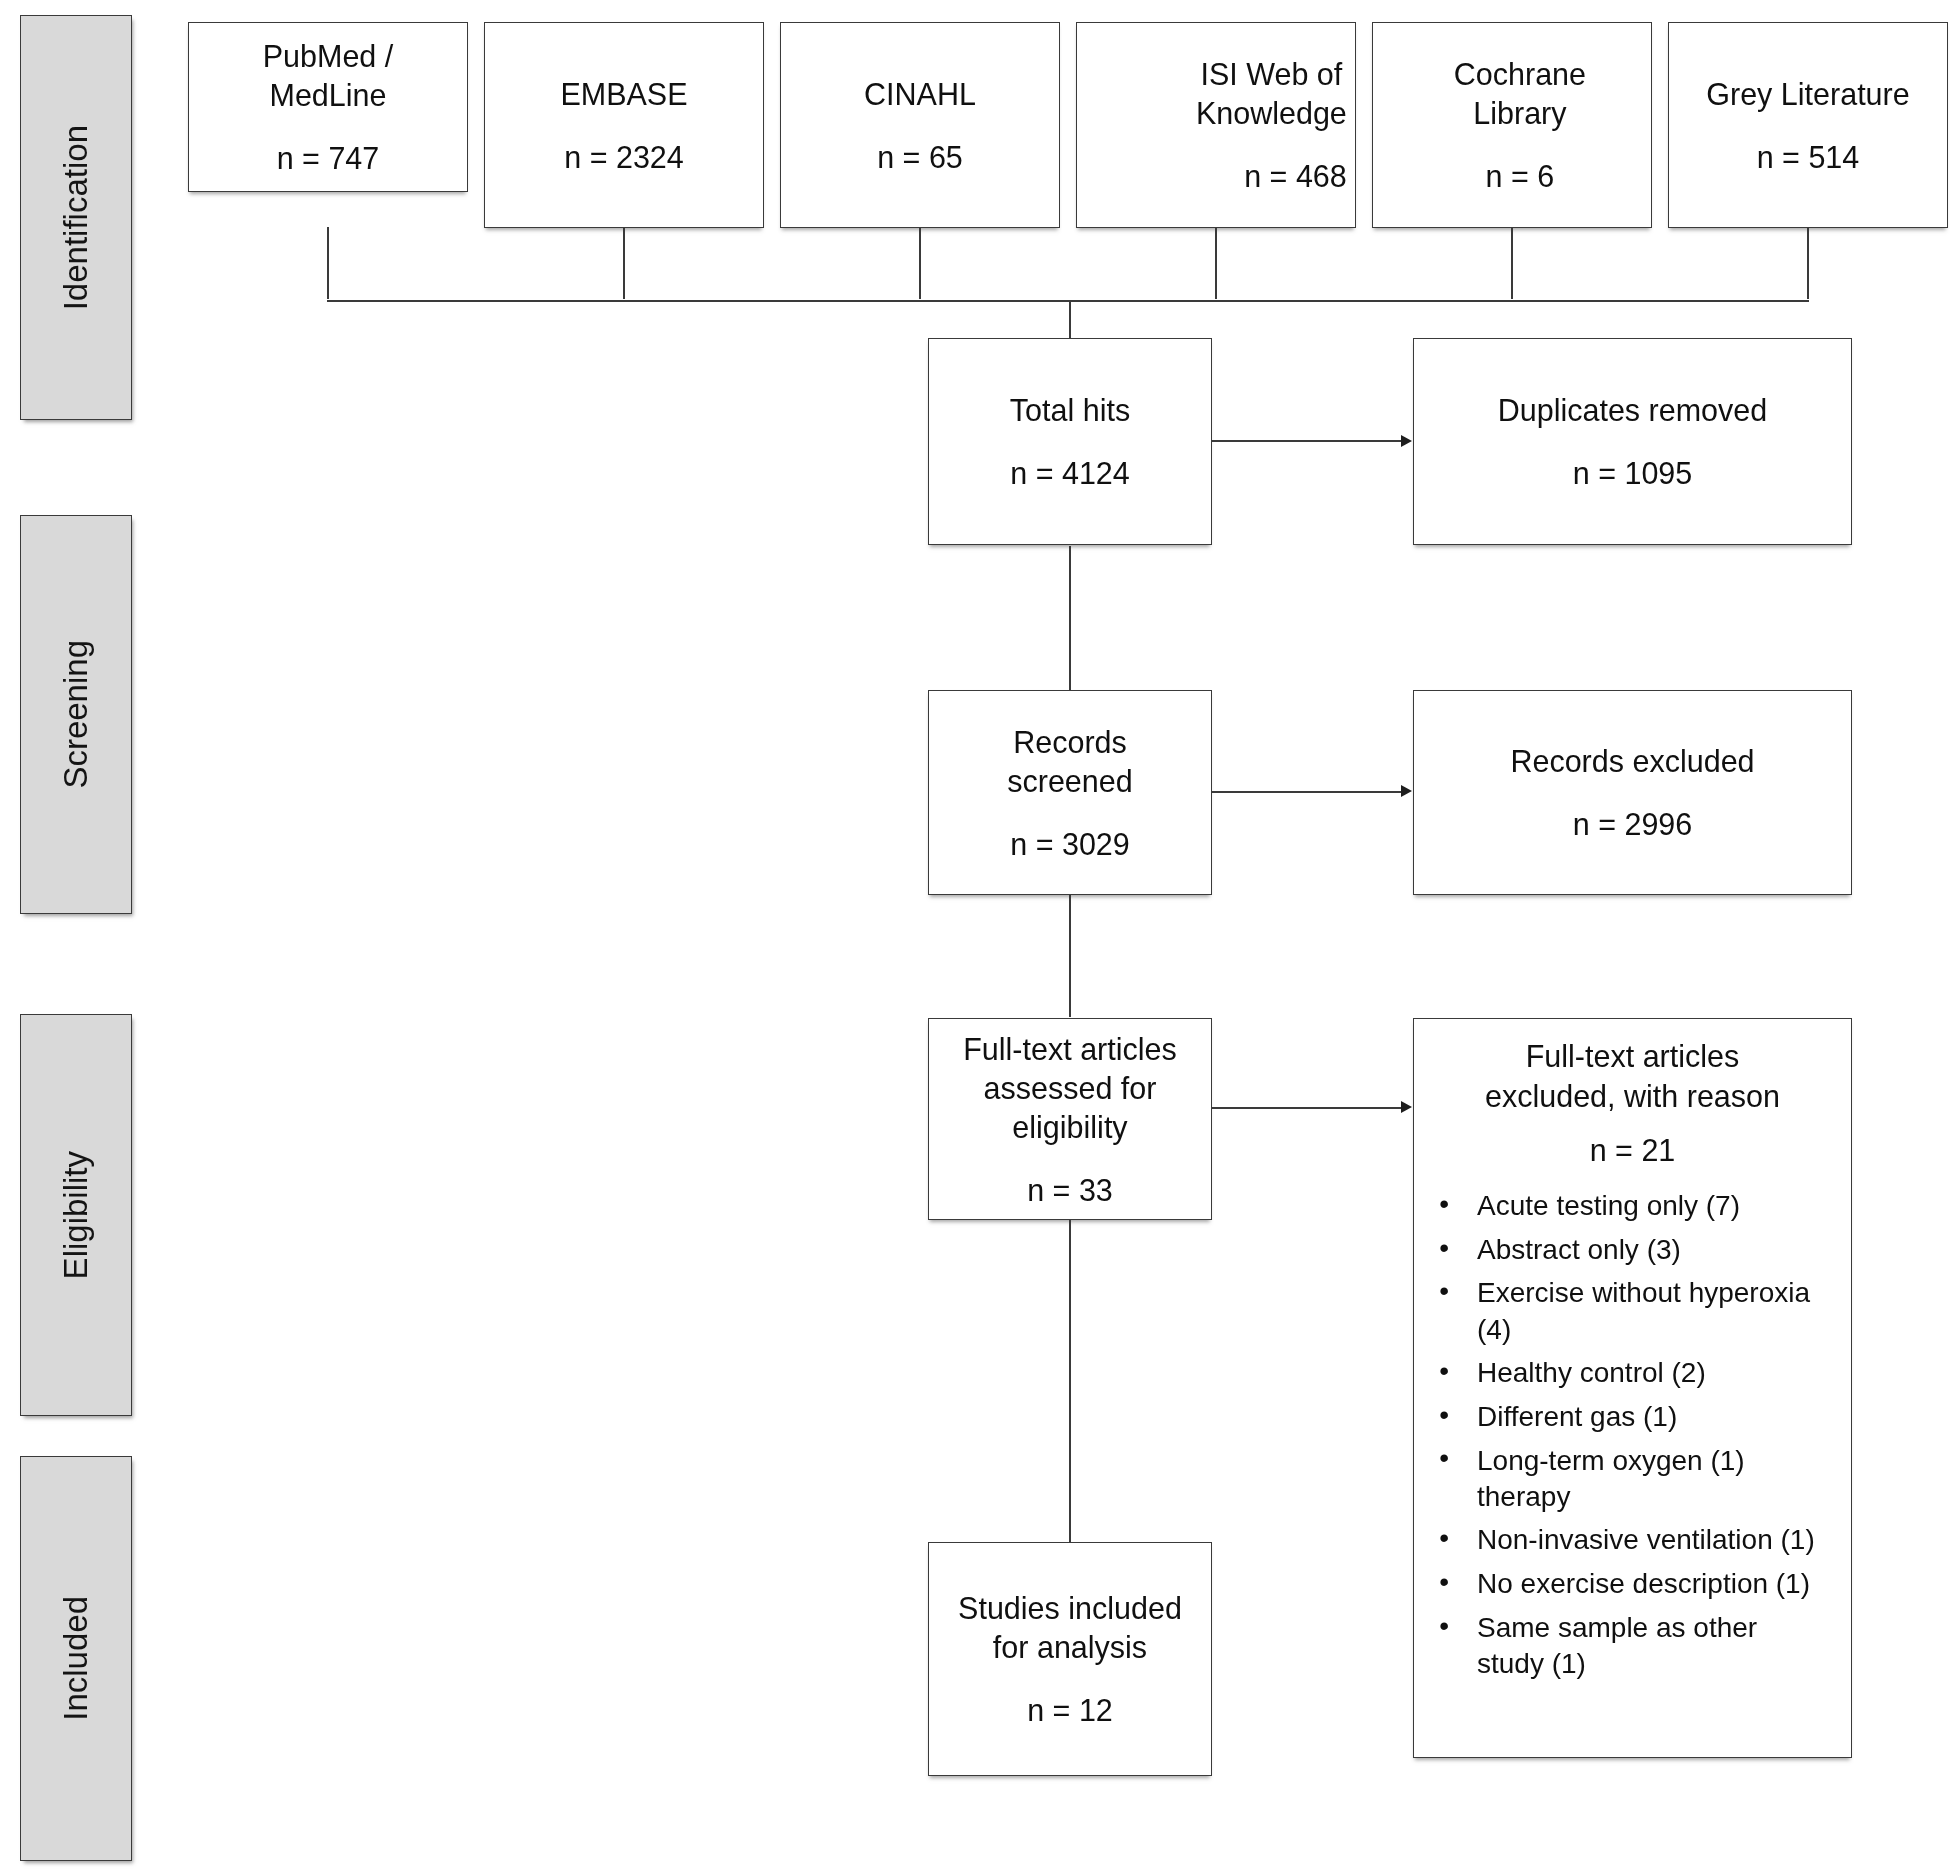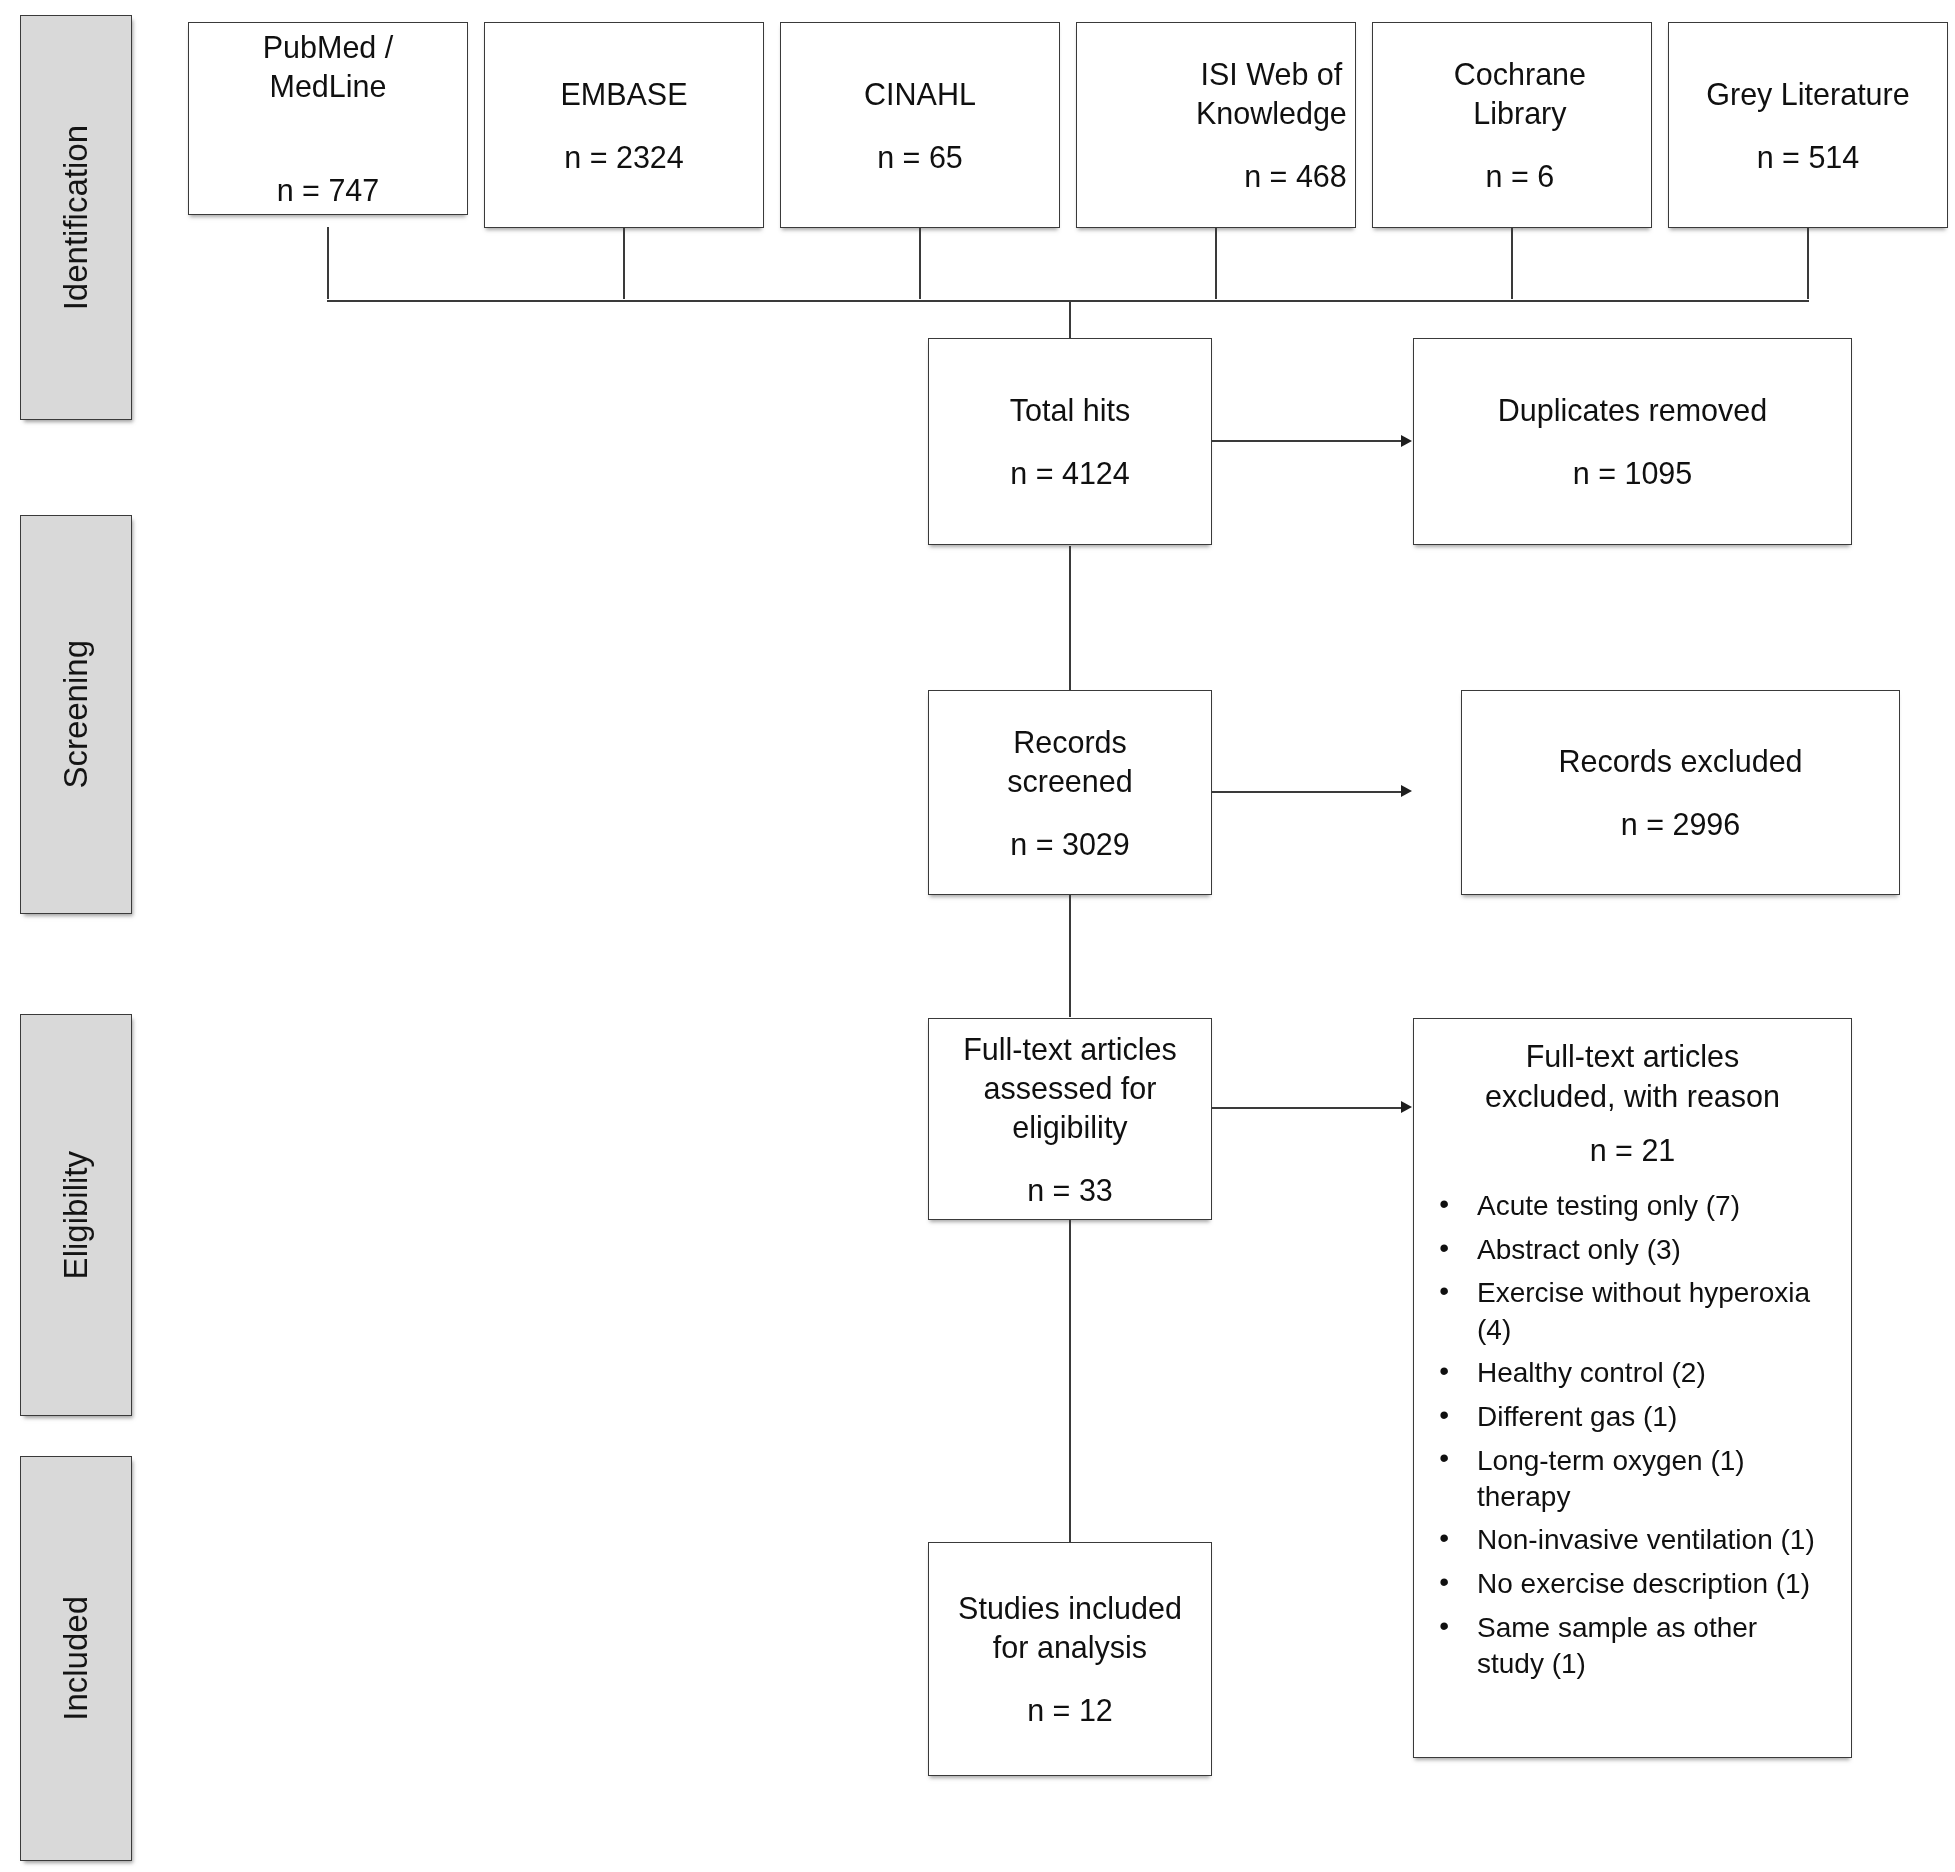--- a/index.html
+++ b/index.html
@@ -94,21 +94,21 @@
   <div class="stage" style="left:20px;top:515px;width:112px;height:399px;">
     <span>Screening</span>
   </div>
   <div class="stage" style="left:20px;top:1014px;width:112px;height:402px;">
     <span>Eligibility</span>
   </div>
   <div class="stage" style="left:20px;top:1456px;width:112px;height:405px;">
     <span>Included</span>
   </div>
 
-  <div class="box" style="left:188px;top:22px;width:280px;height:193px;justify-content:space-between;">
+  <div class="box" style="left:188px;top:22px;width:280px;height:170px;">
     <div class="label">PubMed /
 MedLine</div>
     <div class="count">n = 747</div>
   </div>
   <div class="box" style="left:484px;top:22px;width:280px;height:206px;">
     <div class="label">EMBASE</div>
     <div class="count">n = 2324</div>
   </div>
   <div class="box" style="left:780px;top:22px;width:280px;height:206px;">
     <div class="label">CINAHL</div>
@@ -150,21 +150,21 @@
   </div>
 
   <div class="vline" style="left:1069px;top:546px;height:144px;"></div>
   <div class="box" style="left:928px;top:690px;width:284px;height:205px;">
     <div class="label">Records
 screened</div>
     <div class="count">n = 3029</div>
   </div>
   <div class="hline" style="left:1212px;top:791px;width:190px;"></div>
   <div class="arrowhead" style="left:1401px;top:785px;"></div>
-  <div class="box" style="left:1413px;top:690px;width:439px;height:205px;margin-left:48px;">
+  <div class="box" style="left:1413px;top:690px;width:439px;height:205px;">
     <div class="label">Records excluded</div>
     <div class="count">n = 2996</div>
   </div>
 
   <div class="vline" style="left:1069px;top:895px;height:122px;"></div>
   <div class="box" style="left:928px;top:1018px;width:284px;height:202px;">
     <div class="label">Full-text articles
 assessed for
 eligibility</div>
     <div class="count">n = 33</div>

